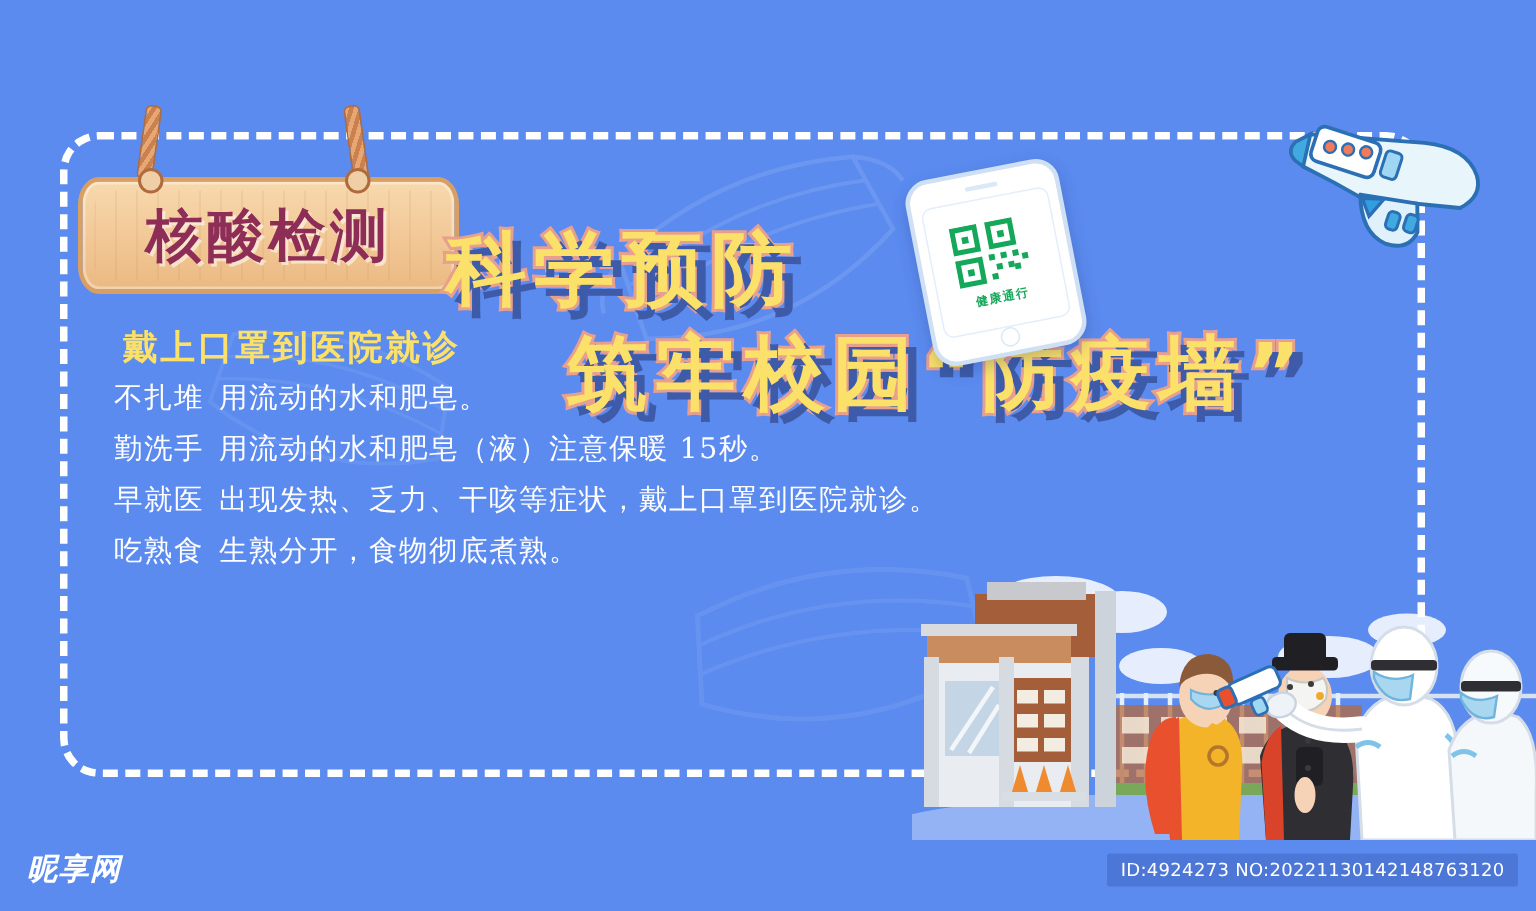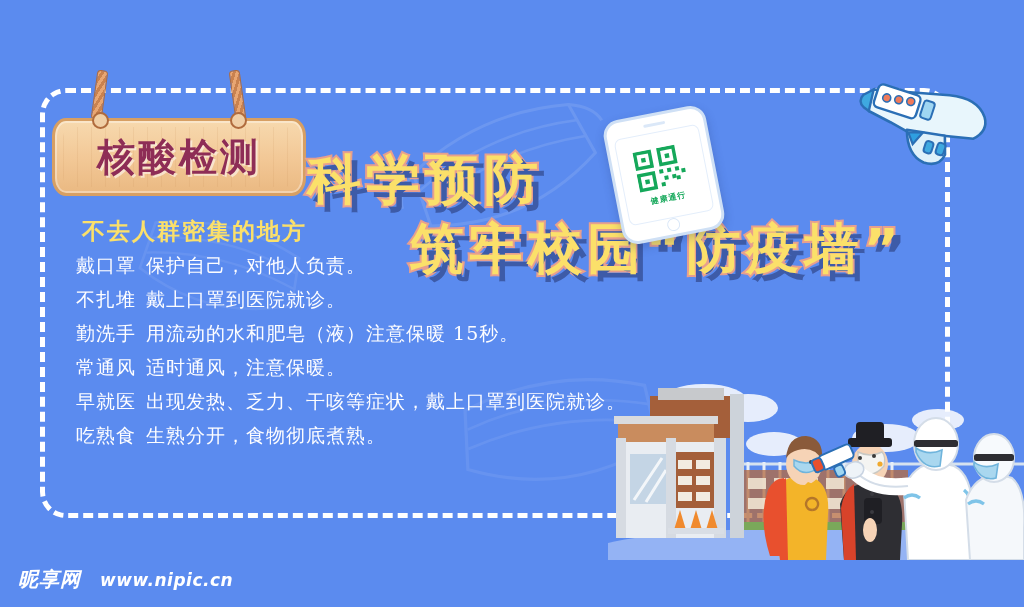--- a/index.html
+++ b/index.html
@@ -51,34 +51,34 @@
   }
   .board-text{
     position:relative;
     font-family:"DejaVu Sans","Liberation Sans",sans-serif;
     font-weight:bold;font-size:38px;letter-spacing:3px;
     color:#8e2d56;
     text-shadow:2px 2px 0 rgba(255,255,255,.55);
   }
 
   
-  .headline{position:absolute;left:307px;top:145px;width:660px;}
+  .headline{position:absolute;left:297px;top:145px;width:660px;}
   .hl-line{
     font-family:"DejaVu Sans","Liberation Sans",sans-serif;
     font-weight:bold;
     font-size:54px;
     letter-spacing:5px;
     color:#fbe06a;
     -webkit-text-stroke:4px #e79f8e;
     paint-order:stroke fill;
     text-shadow:7px 7px 0 #3d5ba8;
     white-space:nowrap;
     line-height:1.28;
   }
-  .hl-line.two{margin-left:103px;}
+  .hl-line.two{margin-left:81px;}
 
   
   .subtitle{
     position:absolute;left:82px;top:216px;
     font-family:"DejaVu Sans","Liberation Sans",sans-serif;
     font-weight:bold;font-size:23px;letter-spacing:2px;
     color:#fbe06a;
   }
   .tips{position:absolute;left:76px;top:256px;width:560px;}
   .tip{
@@ -110,21 +110,21 @@
     font-weight:bold;letter-spacing:1px;}
 
   
   .thermo{position:absolute;left:848px;top:76px;width:148px;height:92px;}
 
   
   .scene{position:absolute;left:608px;top:378px;width:416px;height:182px;}
 
   
   .logo{
-    position:absolute;left:18px;bottom:14px;display:flex;align-items:center;gap:19px;
+    position:absolute;left:18px;bottom:14px;display:flex;align-items:center;gap:7px;
   }
   .logo-mark{
     font-family:"DejaVu Sans","Liberation Sans",sans-serif;
     font-weight:bold;font-size:20px;color:#ffffff;letter-spacing:1px;
     font-style:italic;
     background:rgba(255,255,255,0);
   }
   .logo-url{
     font-family:"DejaVu Sans","Liberation Sans",sans-serif;
     font-style:italic;font-weight:bold;font-size:17px;color:#ffffff;letter-spacing:.5px;
@@ -176,34 +176,28 @@
     </div>
     <div class="ring l"></div>
     <div class="ring r"></div>
   </div>
 
   <div class="headline">
     <div class="hl-line one">科学预防</div>
     <div class="hl-line two">筑牢校园“防疫墙”</div>
   </div>
 
-  <div class="subtitle">不去人群密集的地方</div>
+  <div class="subtitle">戴上口罩到医院就诊</div>
 
   <div class="tips">
     <div class="tip">
-      <span class="k">戴口罩</span><span>保护自己，对他人负责。</span>
-    </div>
-    <div class="tip">
-      <span class="k">不扎堆</span><span>戴上口罩到医院就诊。</span>
+      <span class="k">不扎堆</span><span>用流动的水和肥皂。</span>
     </div>
     <div class="tip">
       <span class="k">勤洗手</span><span>用流动的水和肥皂（液）注意保暖 15秒。</span>
-    </div>
-    <div class="tip">
-      <span class="k">常通风</span><span>适时通风，注意保暖。</span>
     </div>
     <div class="tip">
       <span class="k">早就医</span><span>出现发热、乏力、干咳等症状，戴上口罩到医院就诊。</span>
     </div>
     <div class="tip">
       <span class="k">吃熟食</span><span>生熟分开，食物彻底煮熟。</span>
     </div>
   </div>
 
   <div class="phone">
@@ -382,16 +376,16 @@
         <ellipse cx="386" cy="80" rx="20" ry="24" fill="#f7fafd" stroke="#d4dde8" stroke-width="2"></ellipse>
         <rect x="366" y="76" width="40" height="7" rx="2.5" fill="#2e2e33"></rect>
         <path d="M366 88 Q374 104 388 100 L390 86 Q376 92 366 84 Z" fill="#a9d7ef" stroke="#6fb4dc" stroke-width="1.6"></path>
         <path d="M360 126 Q368 120 376 126" stroke="#7fc4e8" stroke-width="3.2" fill="none"></path>
       </g>
     </svg>
   </div>
 
   <div class="logo">
     <span class="logo-mark">昵享网</span>
-    <span class="logo-url">www.nipic.cn</span>
-  </div>
+  </div>
+  <div class="idtag">ID:4924273 NO:20221130142148763120</div>
 
 </div>
 
 </body></html>

